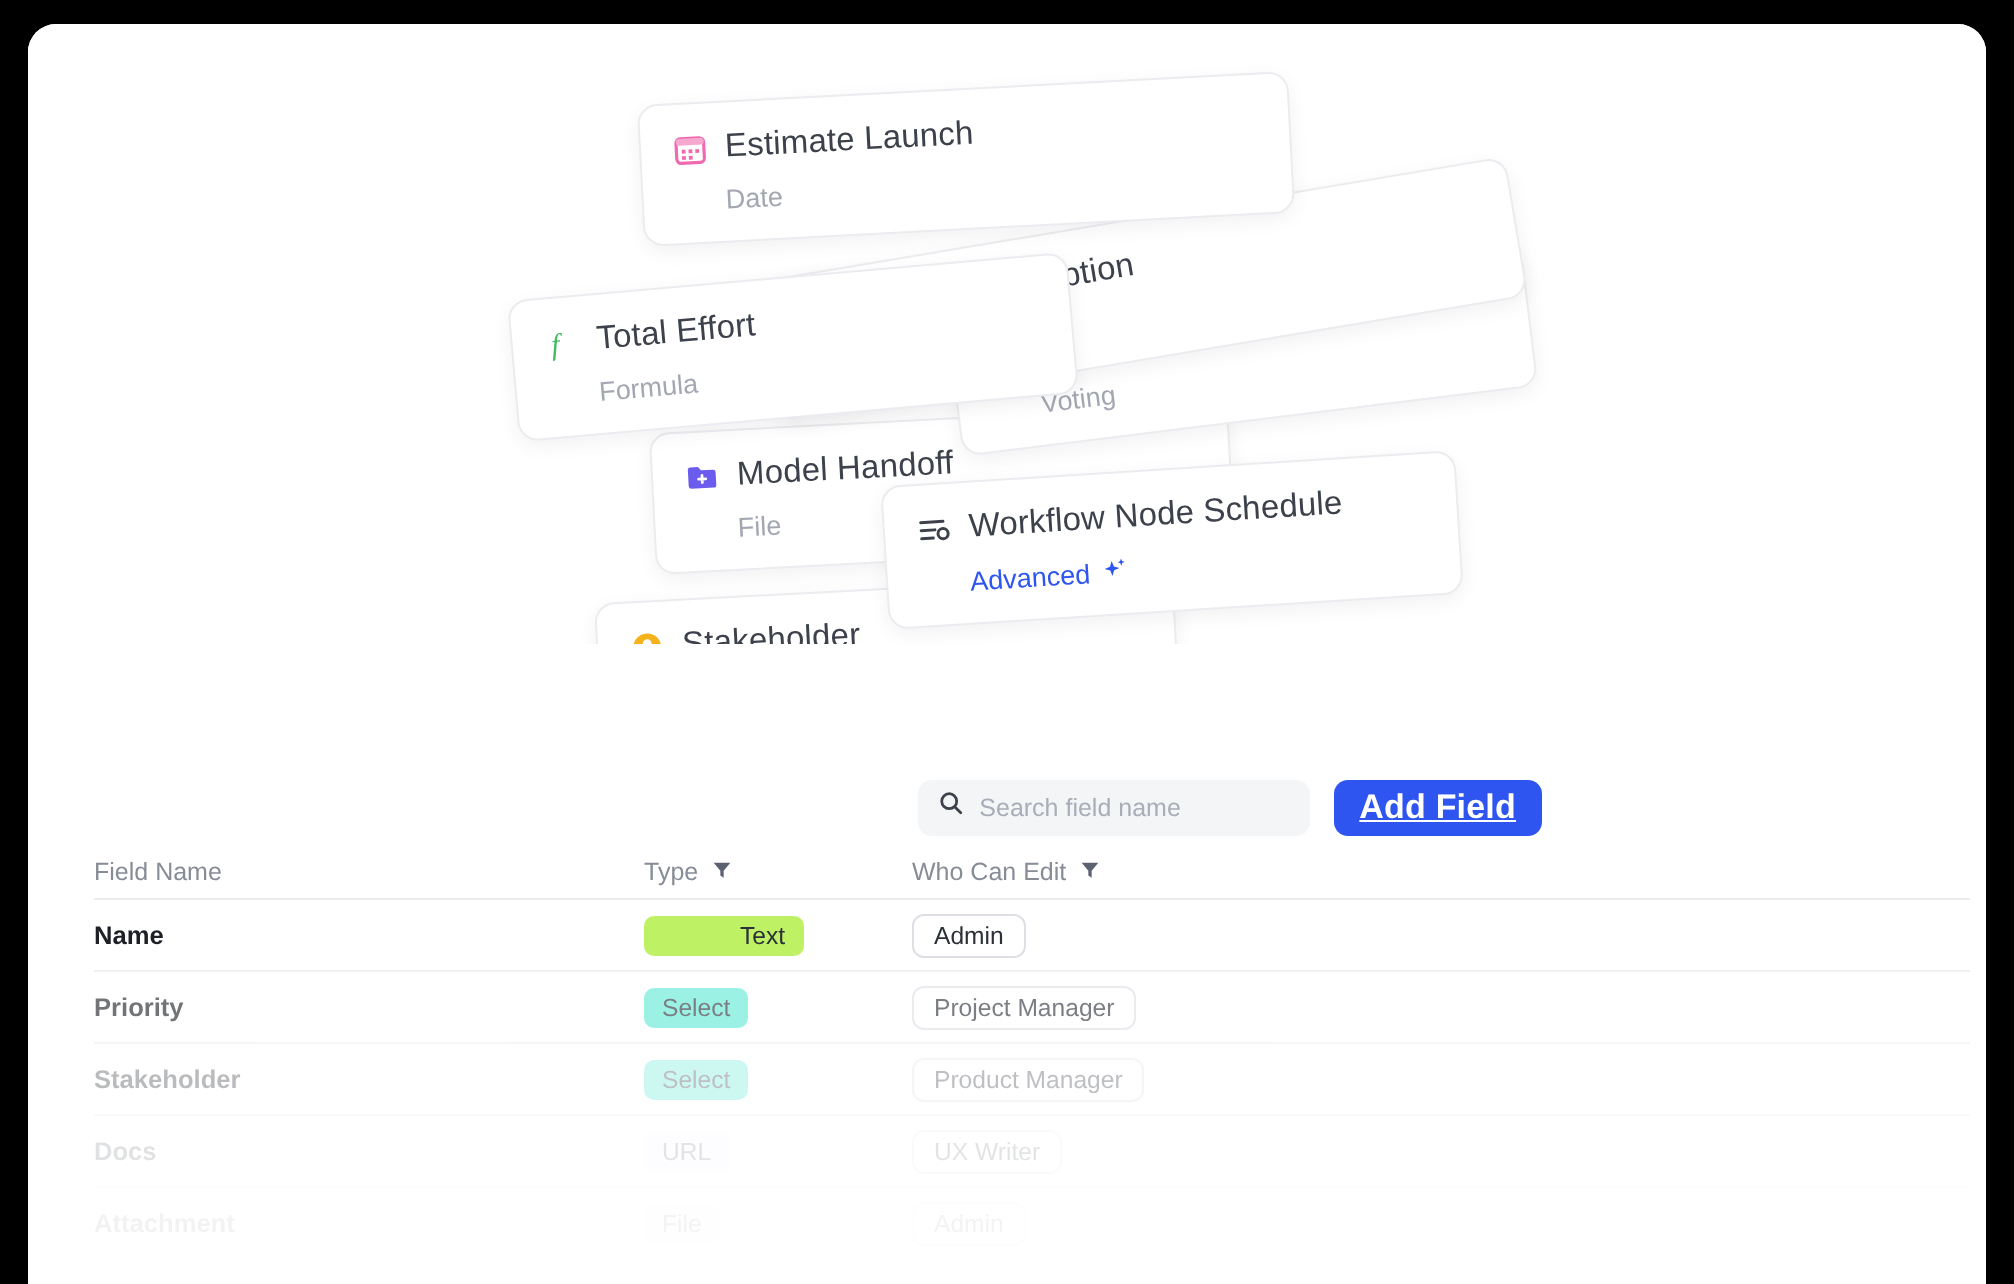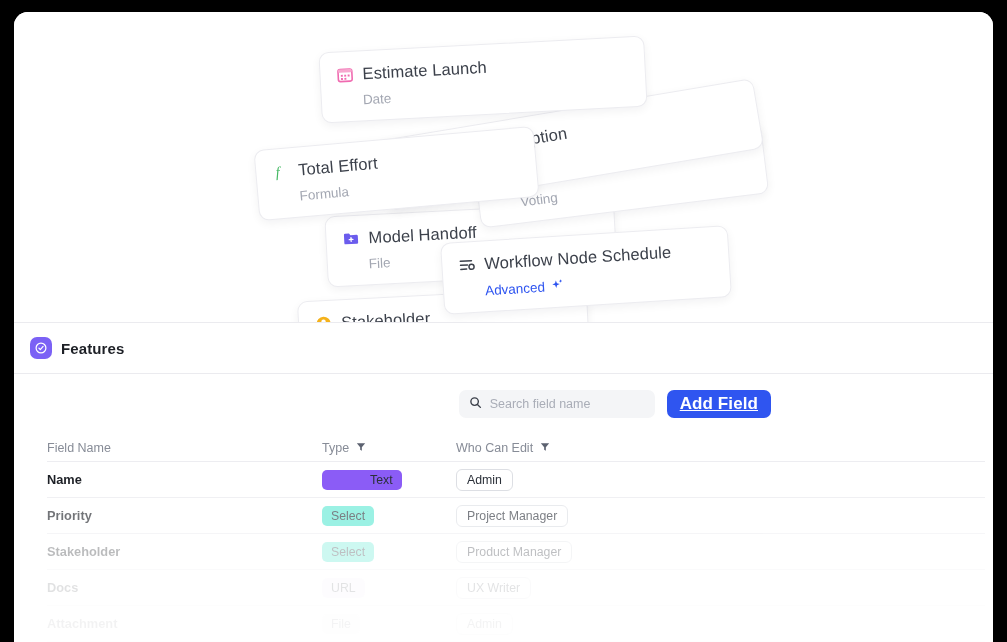--- a/index.html
+++ b/index.html
@@ -134,21 +134,21 @@
     font-weight: bold;
     padding: 0 13px;
     cursor: pointer;
     letter-spacing: .1px;
     text-decoration: underline;
   }
 
   
   .table {
     position: absolute;
-    left: 33px; top: 424px; width: 938px;
+    left: 33px; top: 412px; width: 938px;
   }
   .thead {
     display: flex;
     align-items: center;
     height: 26px;
     border-bottom: 1px solid #ededf1;
     padding-bottom: 2px;
   }
   .th {
     font-size: 12.5px;
@@ -172,21 +172,21 @@
     font-weight: bold;
     color: #1d2026;
   }
   .chip {
     display: inline-block;
     font-size: 12.3px;
     padding: 3px 9px;
     border-radius: 5px;
     color: #2b3039;
   }
-  .chip.text   { background: #8b5cf6; padding-left: 48px; }
+  .chip.text   { background: #bef264; padding-left: 48px; }
   .chip.select { background: #5eead4; }
   .chip.url    { background: #f0eef8; }
   .chip.file   { background: #f3eef8; }
   .pill {
     display: inline-block;
     font-size: 12.3px;
     padding: 3px 10px;
     border: 1px solid #dddfe4;
     border-radius: 6px;
     color: #2b3039;
@@ -303,29 +303,20 @@
               <circle cx="8" cy="6.2" r="2.1" fill="#ffffff"></circle>
               <path d="M3.9 13.2 C4.5 10.9 6.1 10 8 10 C9.9 10 11.5 10.9 12.1 13.2 Z" fill="#ffffff"></path>
             </svg>
         </span>
         <span class="ftitle">Stakeholder</span>
       </div>
     </div>
 
   </div>
 
-  <div class="panel-head">
-    <span class="panel-badge">
-      <svg viewBox="0 0 16 16" width="14" height="14">
-          <circle cx="8" cy="8" r="5.6" fill="none" stroke="#ffffff" stroke-width="1.4"></circle>
-          <path d="M5.6 8.1 L7.2 9.8 L10.4 6.2" fill="none" stroke="#ffffff" stroke-width="1.4" stroke-linecap="round" stroke-linejoin="round"></path>
-        </svg>
-    </span>
-    <span class="panel-title">Features</span>
-  </div>
 
   <div class="toolbar">
     <div class="search-box">
       <span>
         <svg viewBox="0 0 16 16" width="13" height="13">
             <circle cx="6.9" cy="6.9" r="4.6" fill="none" stroke="#3c414b" stroke-width="1.7"></circle>
             <path d="M10.4 10.4 L14 14" stroke="#3c414b" stroke-width="1.7" stroke-linecap="round"></path>
           </svg>
       </span>
       <input type="text" placeholder="Search field name" style="">

